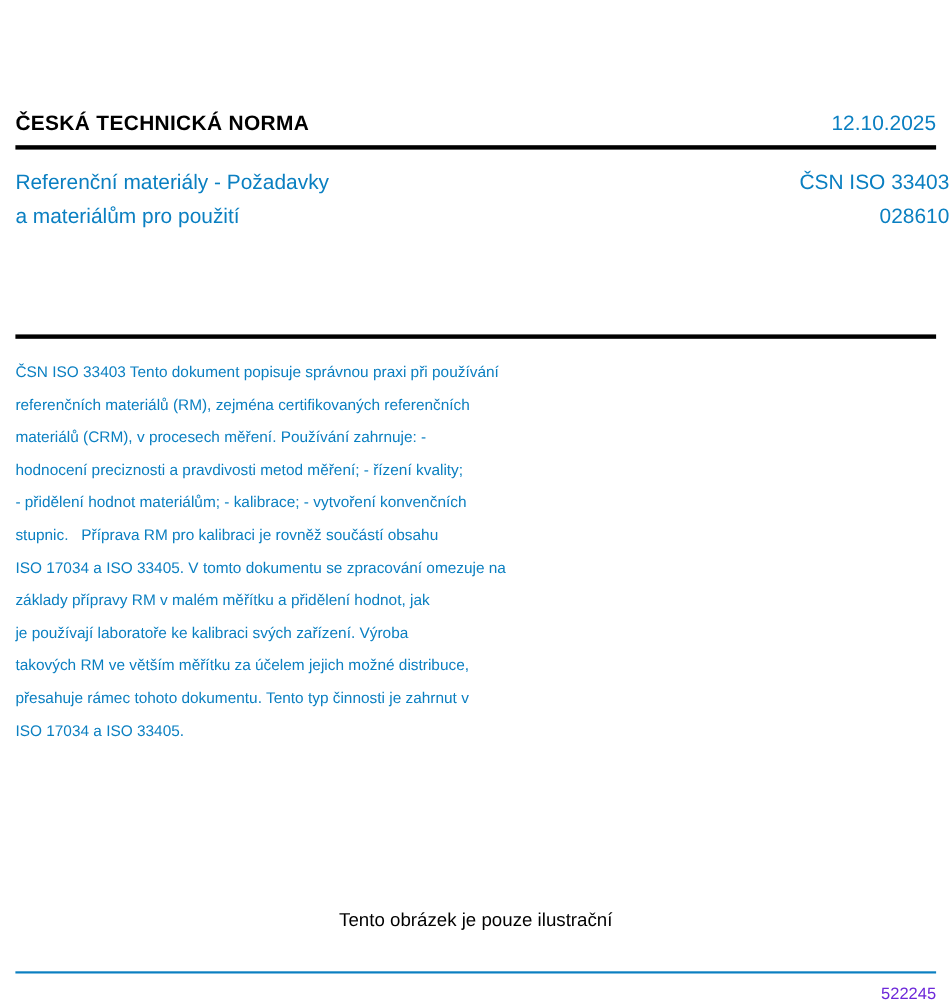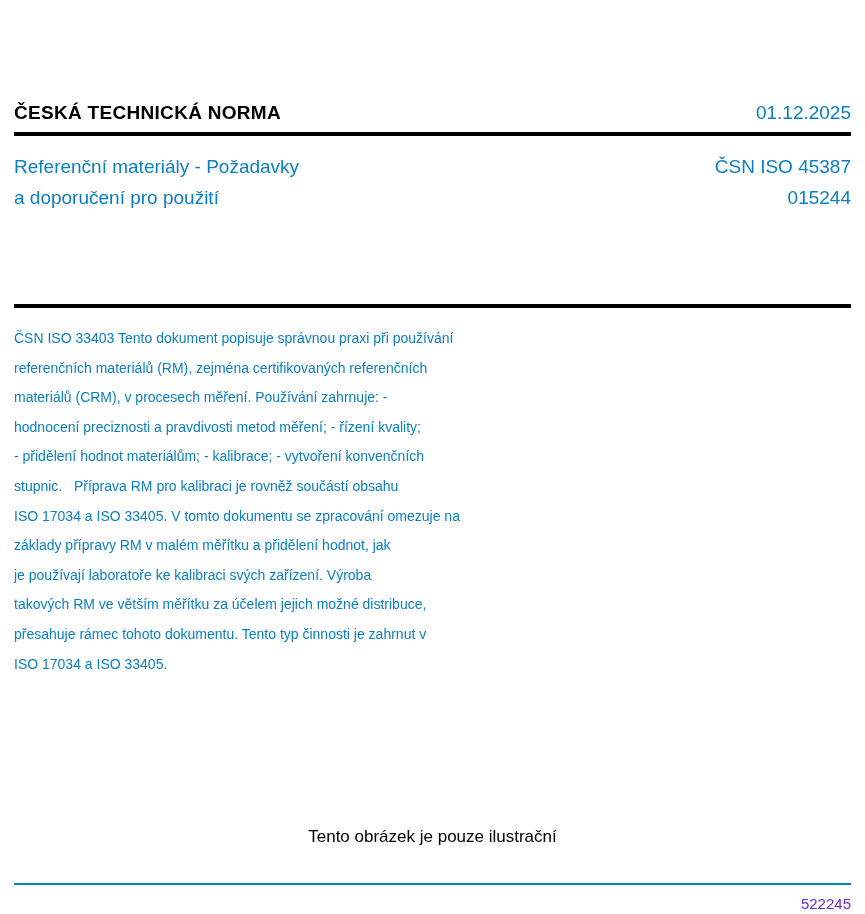--- a/index.html
+++ b/index.html
@@ -55,21 +55,21 @@
     color: #0a7fc1;
   }
   .header-rule {
     position: absolute;
     left: 14px;
     top: 96px;
   }
   .title-rows {
     position: absolute;
     left: 14px;
-    right: 14px;
+    right: 2px;
     top: 115px;
   }
   .title-row {
     display: flex;
     justify-content: space-between;
     align-items: baseline;
     font-size: 19px;
     line-height: 31px;
     color: #0a7fc1;
   }
@@ -146,33 +146,33 @@
     user-select: none;
   }
 </style>
 </head>
 <body>
 
 <div class="page">
 
   <div class="header-top">
     <div class="norma-title">ČESKÁ TECHNICKÁ NORMA</div>
-    <div class="norma-date">01.12.2025</div>
+    <div class="norma-date">12.10.2025</div>
   </div>
 
   <div class="header-rule rule-thick"></div>
 
   <div class="title-rows">
     <div class="title-row">
       <div class="title-left">Referenční materiály - Požadavky</div>
-      <div class="title-right">ČSN ISO 45387</div>
+      <div class="title-right">ČSN ISO 33403</div>
     </div>
     <div class="title-row">
-      <div class="title-left">a doporučení pro použití</div>
-      <div class="title-right">015244</div>
+      <div class="title-left">a materiálům pro použití</div>
+      <div class="title-right">028610</div>
     </div>
   </div>
 
   <div class="body-rule rule-thick"></div>
 
   <div class="abstract">
     <p>ČSN ISO 33403 Tento dokument popisuje správnou praxi při používání
 referenčních materiálů (RM), zejména certifikovaných referenčních
 materiálů (CRM), v procesech měření. Používání zahrnuje: -
 hodnocení preciznosti a pravdivosti metod měření; - řízení kvality;

